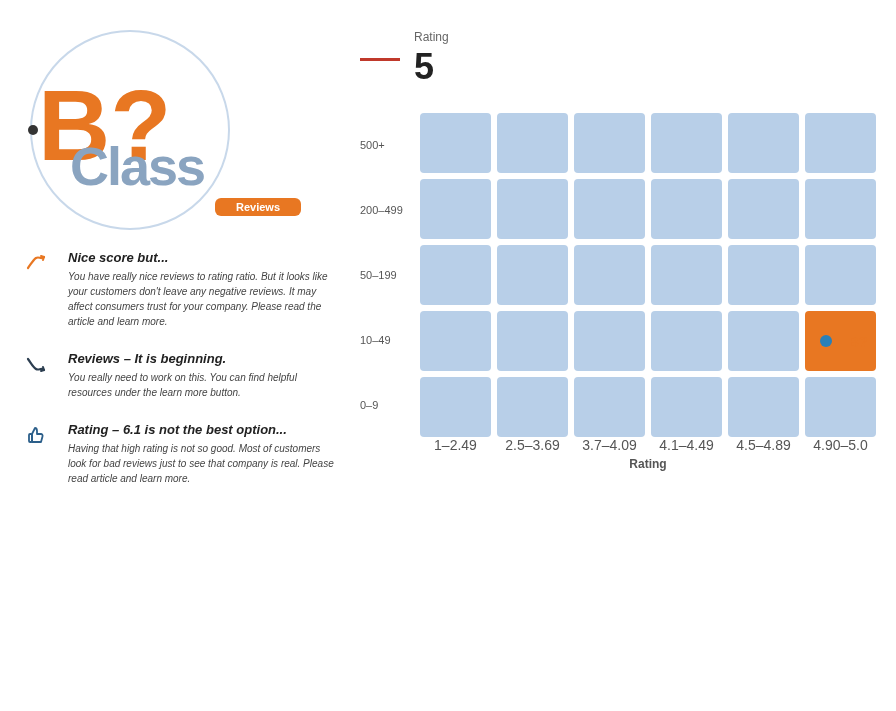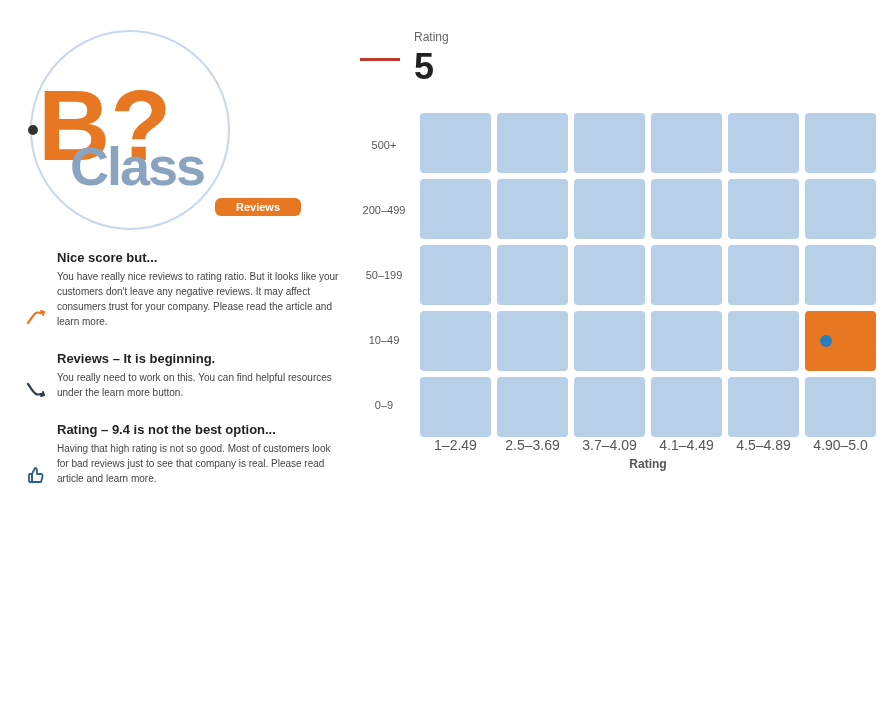--- a/index.html
+++ b/index.html
@@ -68,23 +68,24 @@
       border-radius: 6px;
     }
 
     .insights {
       margin-top: 230px;
       padding-left: 5px;
     }
 
     .insight-item {
       display: flex;
-      align-items: flex-end;
+      align-items: flex-start;
       margin-bottom: 22px;
-      gap: 10px;
+      gap: 21px;
+      font-style: italic;
     }
 
     .insight-icon {
       flex-shrink: 0;
       width: 22px;
       height: 22px;
       margin-top: 2px;
     }
 
     .insight-content {}
@@ -152,21 +153,21 @@
     .grid-area {
       display: flex;
       align-items: stretch;
     }
 
     .y-axis {
       width: 60px;
       display: flex;
       flex-direction: column;
       justify-content: space-around;
-      align-items: center;
+      align-items: flex-start;
       padding-right: 12px;
       font-size: 11px;
       color: #555;
     }
 
     .y-label {
       height: 60px;
       display: flex;
       align-items: center;
       justify-content: flex-end;
@@ -284,21 +285,21 @@
       </div>
 
       <div class="insight-item">
         <div class="insight-icon">
           <svg width="22" height="22" viewBox="0 0 22 22" fill="none">
             <path d="M7 10 L7 18 M7 10 L10 4 C10 4 12 4 12 7 L12 10 L16 10 C17 10 18 11 17.5 12.5 L16 18 L7 18" stroke="#2c5f8a" stroke-width="1.8" fill="none" stroke-linecap="round" stroke-linejoin="round"></path>
             <rect x="4" y="10" width="3" height="8" rx="1" stroke="#2c5f8a" stroke-width="1.8" fill="none"></rect>
           </svg>
         </div>
         <div class="insight-content">
-          <div class="insight-title">Rating – 9.4 is not the best option...</div>
+          <div class="insight-title">Rating – 6.1 is not the best option...</div>
           <div class="insight-body">Having that high rating is not so good. Most of customers look for bad reviews just to see that company is real. Please read article and learn more.</div>
         </div>
       </div>
     </div>
   </div>
 
   <div class="right-panel">
 
     <div class="stats-row">
       <div class="stat-item">

